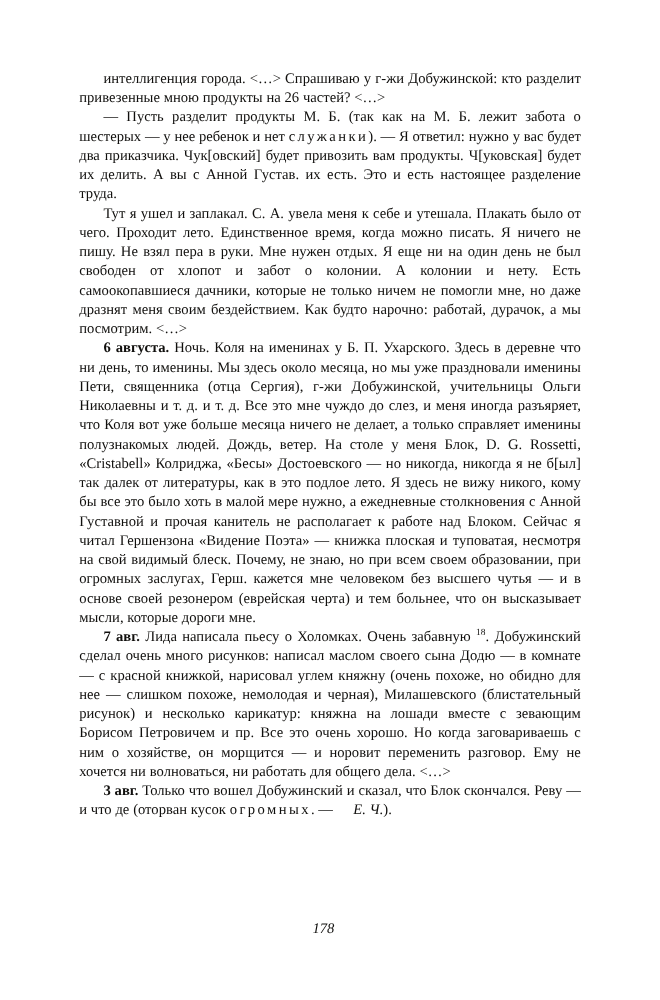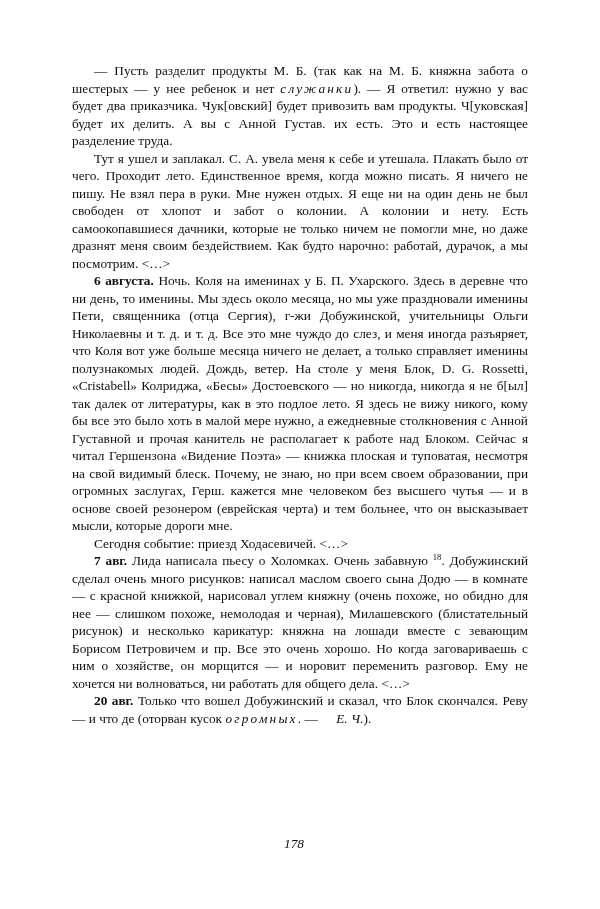--- a/index.html
+++ b/index.html
@@ -38,21 +38,20 @@
   }
   .entry {
     margin-top: 17.5px;
   }
   .datehead {
     font-weight: bold;
     margin-top: 20px;
   }
   .spaced {
     letter-spacing: 2.2px;
-    font-style: italic;
   }
   .ital {
     font-style: italic;
     margin-left: 15px;
   }
   sup.fn {
     font-size: 8.6px;
     vertical-align: super;
     line-height: 0;
   }
@@ -68,30 +67,30 @@
     color: #100f0d;
   }
 </style>
 </head>
 <body>
 
 <div class="page">
 
   <div class="textblock">
 
+    <p class="para indent"><span>интеллигенция города. &lt;…&gt; Спрашиваю у г-жи Добужинской: кто разделит привезенные мною продукты на 26 частей? &lt;…&gt;</span></p>
 
-    <p class="para indent"><span>— Пусть разделит продукты М. Б. (так как на М. Б. княжна забота о шестерых — у нее ребенок и нет </span><span class="spaced">служанки</span><span>). — Я ответил: нужно у вас будет два приказчика. Чук[овский] будет привозить вам продукты. Ч[уковская] будет их делить. А вы с Анной Густав. их есть. Это и есть настоящее разделение труда.</span></p>
+    <p class="para indent"><span>— Пусть разделит продукты М. Б. (так как на М. Б. лежит забота о шестерых — у нее ребенок и нет </span><span class="spaced">служанки</span><span>). — Я ответил: нужно у вас будет два приказчика. Чук[овский] будет привозить вам продукты. Ч[уковская] будет их делить. А вы с Анной Густав. их есть. Это и есть настоящее разделение труда.</span></p>
 
     <p class="para indent"><span>Тут я ушел и заплакал. С. А. увела меня к себе и утешала. Плакать было от чего. Проходит лето. Единственное время, когда можно писать. Я ничего не пишу. Не взял пера в руки. Мне нужен отдых. Я еще ни на один день не был свободен от хлопот и забот о колонии. А колонии и нету. Есть самоокопавшиеся дачники, которые не только ничем не помогли мне, но даже дразнят меня своим бездействием. Как будто нарочно: работай, дурачок, а мы посмотрим. &lt;…&gt;</span></p>
 
     <p class="para indent entry"><span class="datehead">6 августа.</span><span> Ночь. Коля на именинах у Б. П. Ухарского. Здесь в деревне что ни день, то именины. Мы здесь около месяца, но мы уже праздновали именины Пети, священника (отца Сергия), г-жи Добужинской, учительницы Ольги Николаевны и т. д. и т. д. Все это мне чуждо до слез, и меня иногда разъяряет, что Коля вот уже больше месяца ничего не делает, а только справляет именины полузнакомых людей. Дождь, ветер. На столе у меня Блок, D. G. Rossetti, «Cristabell» Колриджа, «Бесы» Достоевского — но никогда, никогда я не б[ыл] так далек от литературы, как в это подлое лето. Я здесь не вижу никого, кому бы все это было хоть в малой мере нужно, а ежедневные столкновения с Анной Густавной и прочая канитель не располагает к работе над Блоком. Сейчас я читал Гершензона «Видение Поэта» — книжка плоская и туповатая, несмотря на свой видимый блеск. Почему, не знаю, но при всем своем образовании, при огромных заслугах, Герш. кажется мне человеком без высшего чутья — и в основе своей резонером (еврейская черта) и тем больнее, что он высказывает мысли, которые дороги мне.</span></p>
 
-    <p class="para indent"><span>Сегодня событие: приезд Ходасевичей. &lt;…&gt;</span></p>
 
     <p class="para indent entry"><span class="datehead">7 авг.</span><span> Лида написала пьесу о Холомках. Очень забавную </span><sup class="fn">18</sup><span>. Добужинский сделал очень много рисунков: написал маслом своего сына Додю — в комнате — с красной книжкой, нарисовал углем княжну (очень похоже, но обидно для нее — слишком похоже, немолодая и черная), Милашевского (блистательный рисунок) и несколько карикатур: княжна на лошади вместе с зевающим Борисом Петровичем и пр. Все это очень хорошо. Но когда заговариваешь с ним о хозяйстве, он морщится — и норовит переменить разговор. Ему не хочется ни волноваться, ни работать для общего дела. &lt;…&gt;</span></p>
 
-    <p class="para indent entry"><span class="datehead">20 авг.</span><span> Только что вошел Добужинский и сказал, что Блок скончался. Реву — и что де (оторван кусок </span><span class="spaced">огромных</span><span>. — </span><span class="ital">Е. Ч.</span><span>).</span></p>
+    <p class="para indent entry"><span class="datehead">3 авг.</span><span> Только что вошел Добужинский и сказал, что Блок скончался. Реву — и что де (оторван кусок </span><span class="spaced">огромных</span><span>. — </span><span class="ital">Е. Ч.</span><span>).</span></p>
 
   </div>
 
   <div class="pagenum">178</div>
 
 </div>
 
 </body></html>

